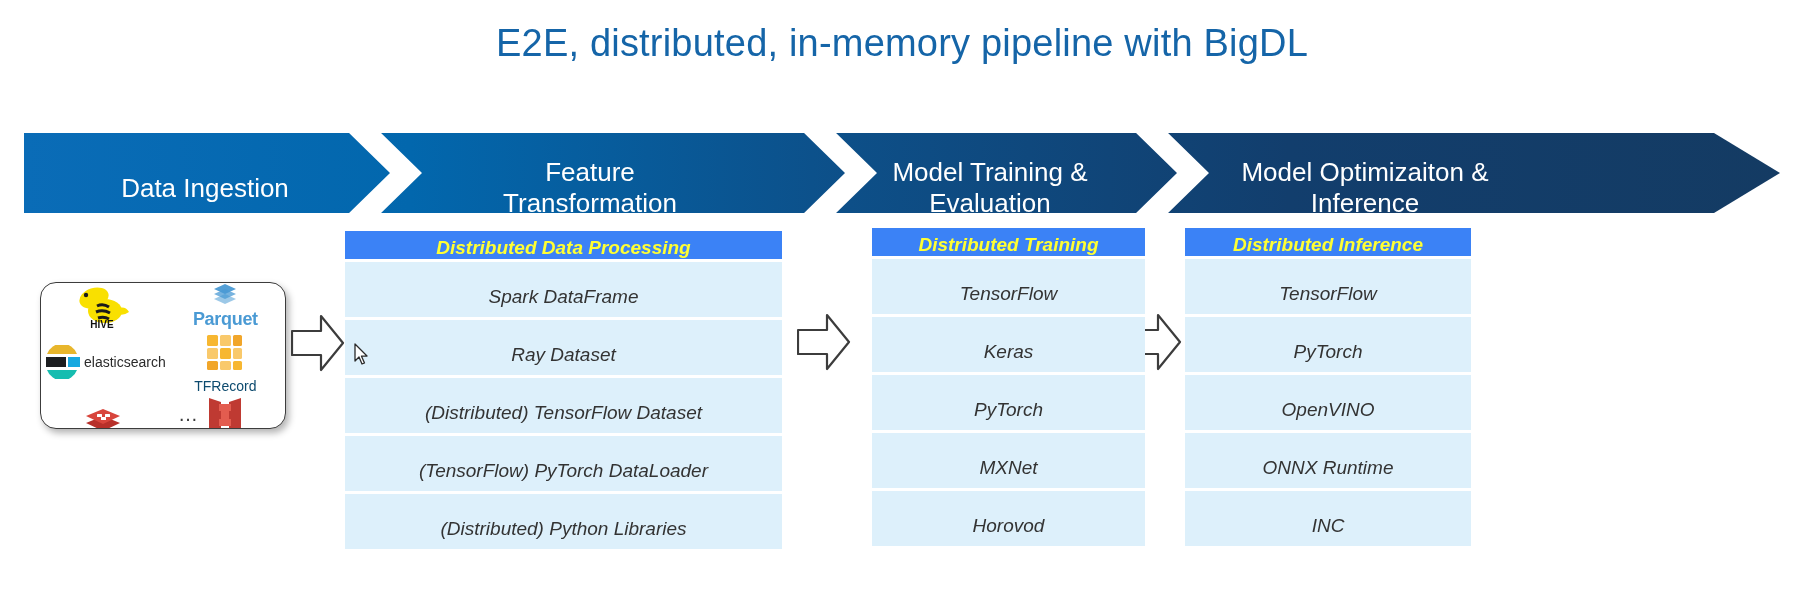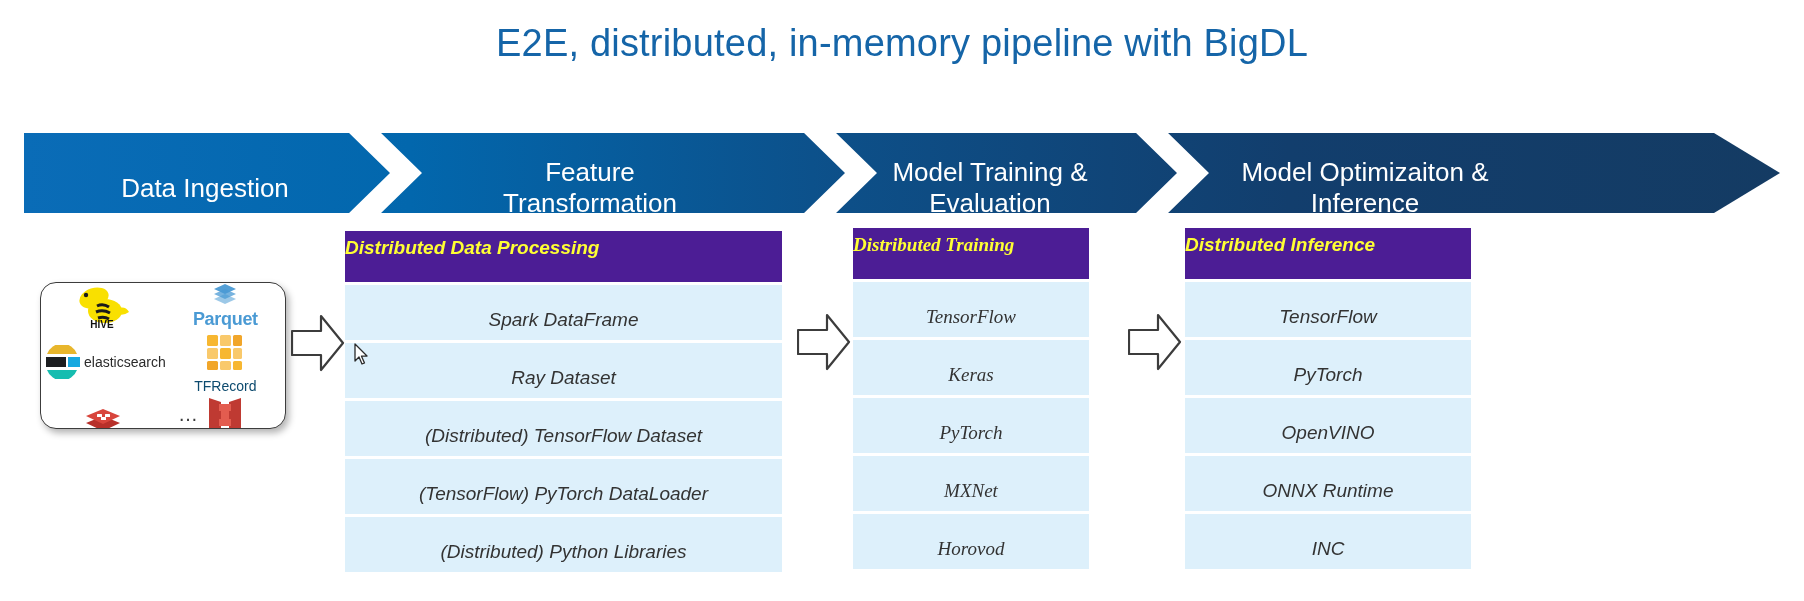--- a/index.html
+++ b/index.html
@@ -65,39 +65,39 @@
   .logo-txt.gray{color:#0c4a6e;font-size:14px;}
   .logo-txt.parquet{color:#4a9ad4;font-weight:bold;font-size:18px;letter-spacing:-.3px;}
   .logo-txt.amz{color:#1b1b1b;font-weight:bold;font-size:16px;line-height:15px;}
   .logo-txt.amz small{display:block;font-weight:normal;font-size:11px;letter-spacing:.3px;}
   .logo-txt.redis{color:#a32b23;font-weight:600;font-size:17px;}
   .dots{font-size:20px;color:#3c3c3c;letter-spacing:2px;line-height:10px;}
 
   
   .tbl{position:absolute;}
   .tbl .hdr{
-    background:#4c1d95;
+    background:#3b82f6;
     color:#ffff33;
     font-style:italic;
     font-weight:bold;
     font-size:19px;
-    text-align:left;
-    padding:6px 0 23px 0;
+    text-align:center;
+    padding:6px 0 0 0;
   }
   .tbl .row{
     background:#ddf0fb;
     color:#333333;
     font-style:italic;
     font-size:19px;
     text-align:center;
     padding:24px 0 9px 0;
     margin-top:3px;
   }
   #tbl-proc{left:345px;top:231px;width:437px;}
-  #tbl-train{left:853px;top:228px;width:236px;font-family:Liberation Serif, serif;}
+  #tbl-train{left:872px;top:228px;width:273px;}
   #tbl-infer{left:1185px;top:228px;width:286px;}
 
   
   .blockarrow{position:absolute;}
   #arrow1{left:291px;top:311px;}
   #arrow2{left:797px;top:310px;}
   #arrow3{left:1128px;top:310px;}
 
   
   #cursor{position:absolute;left:354px;top:343px;}

